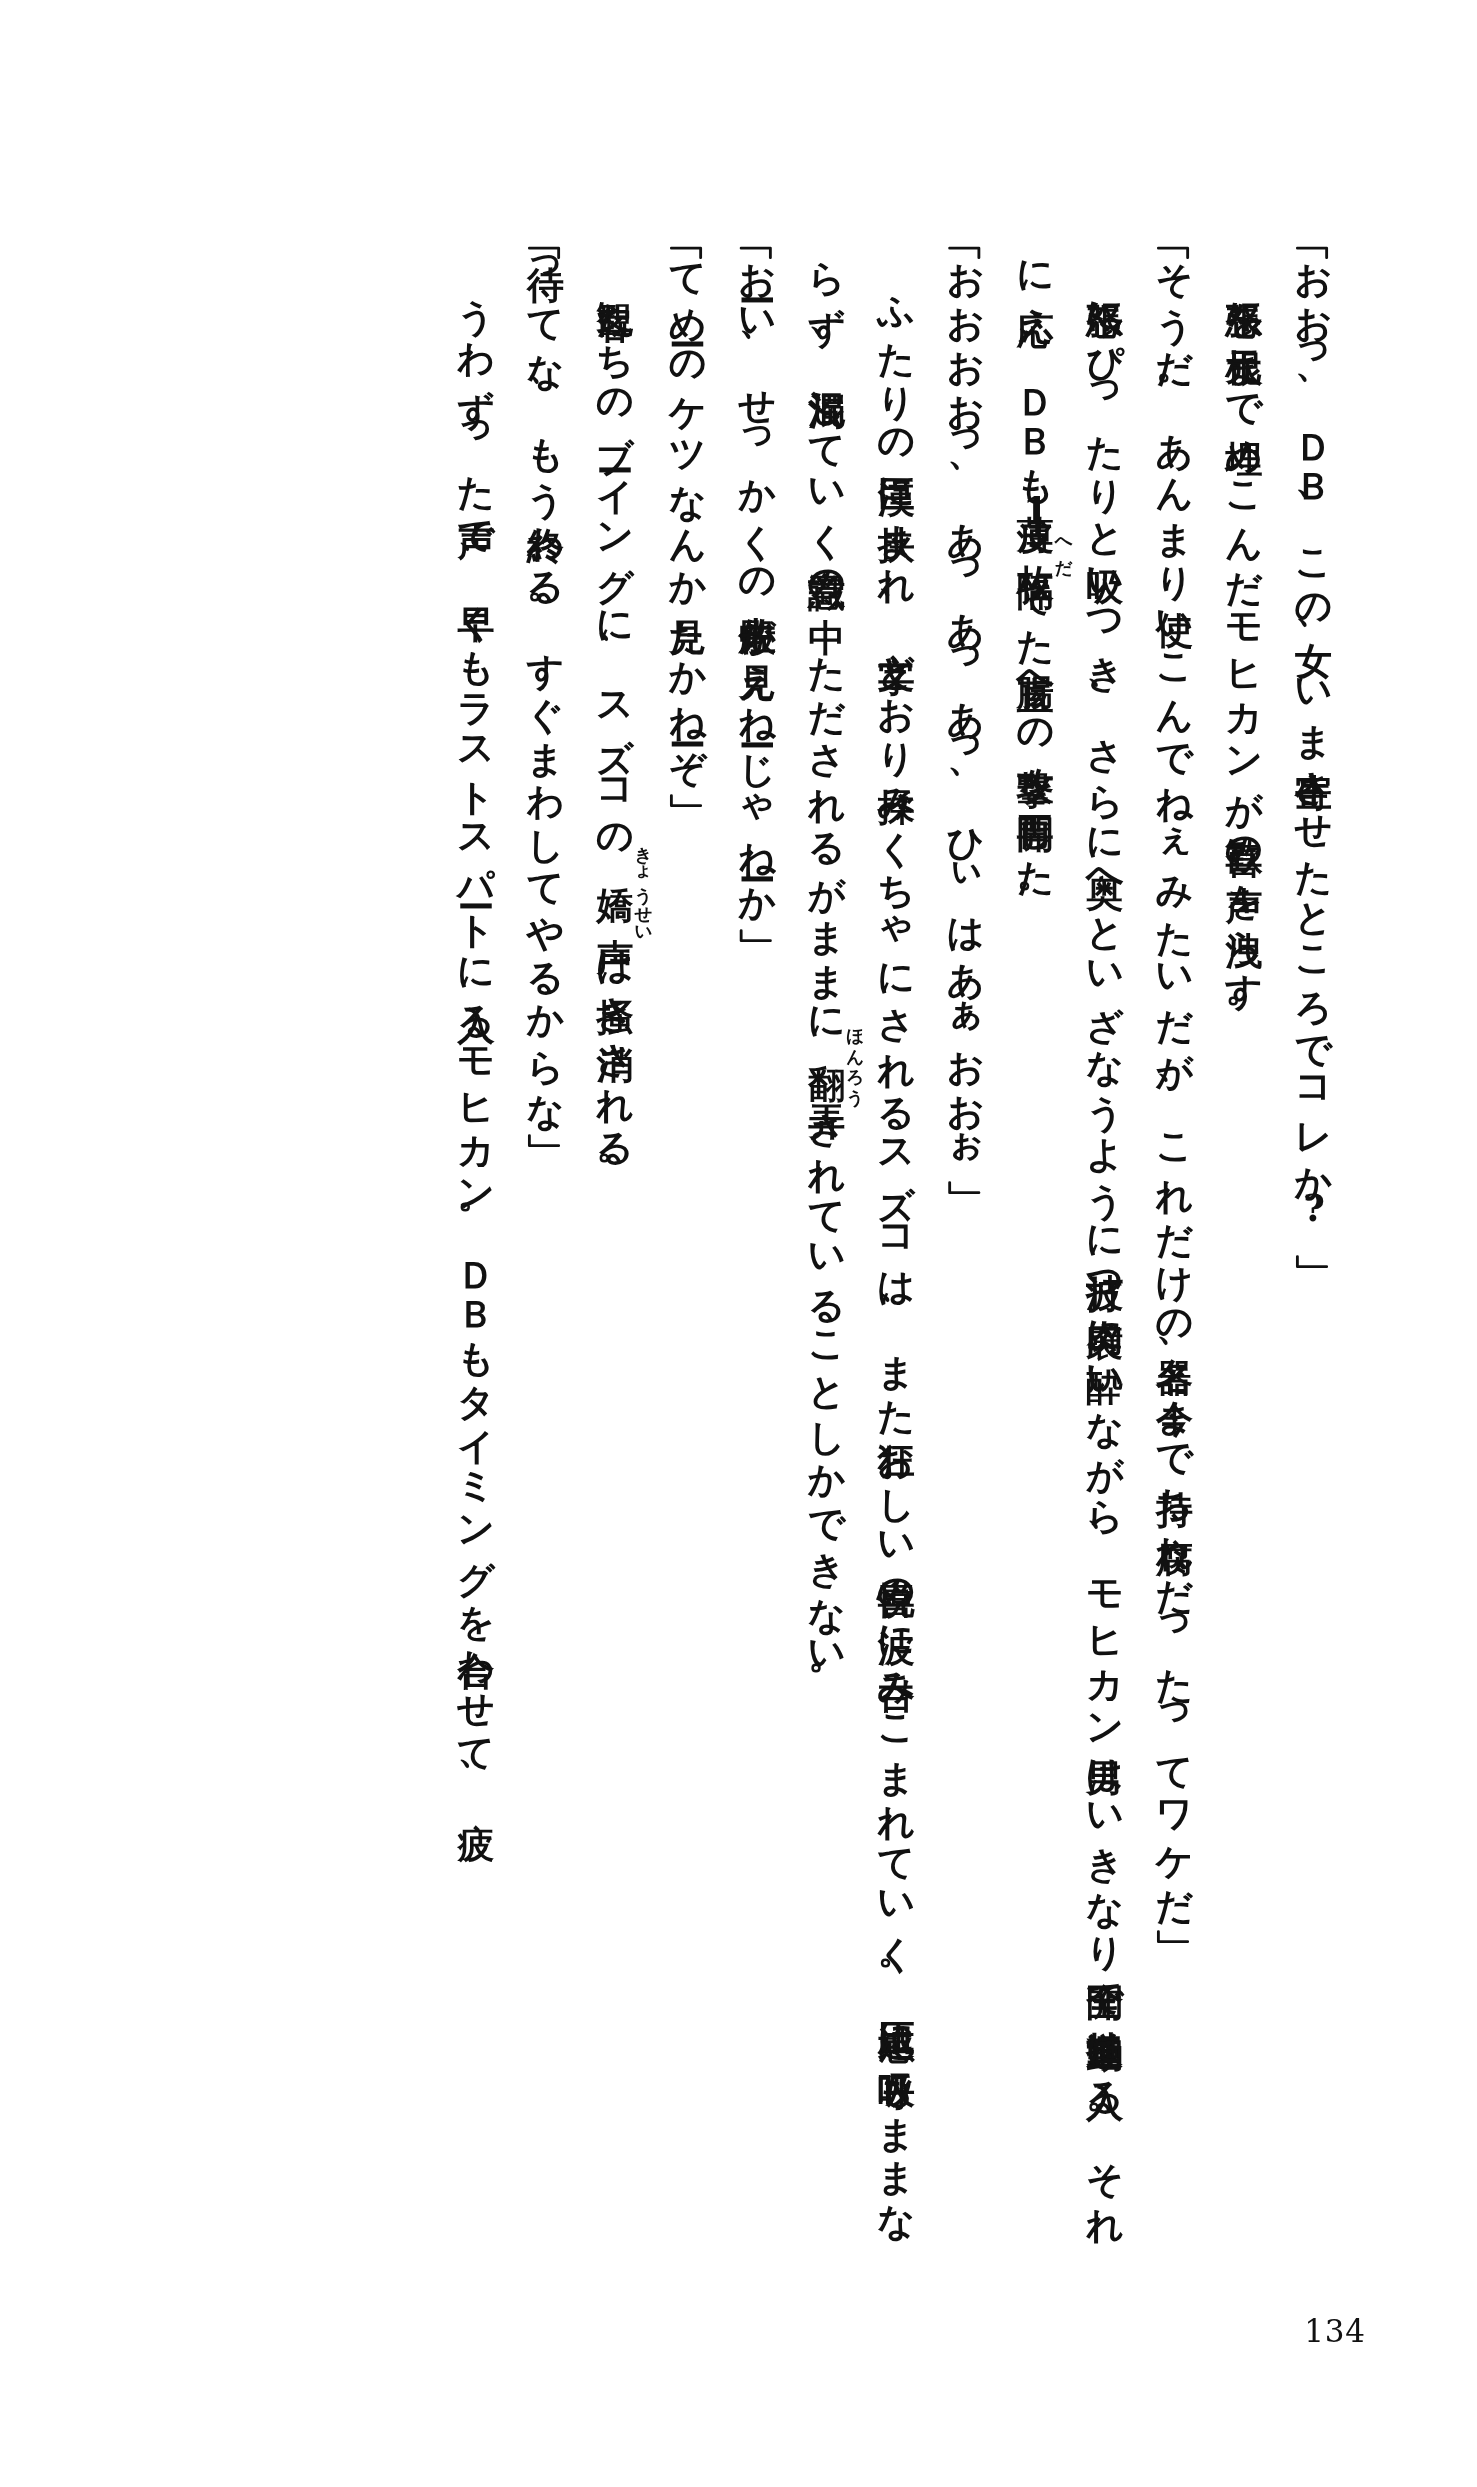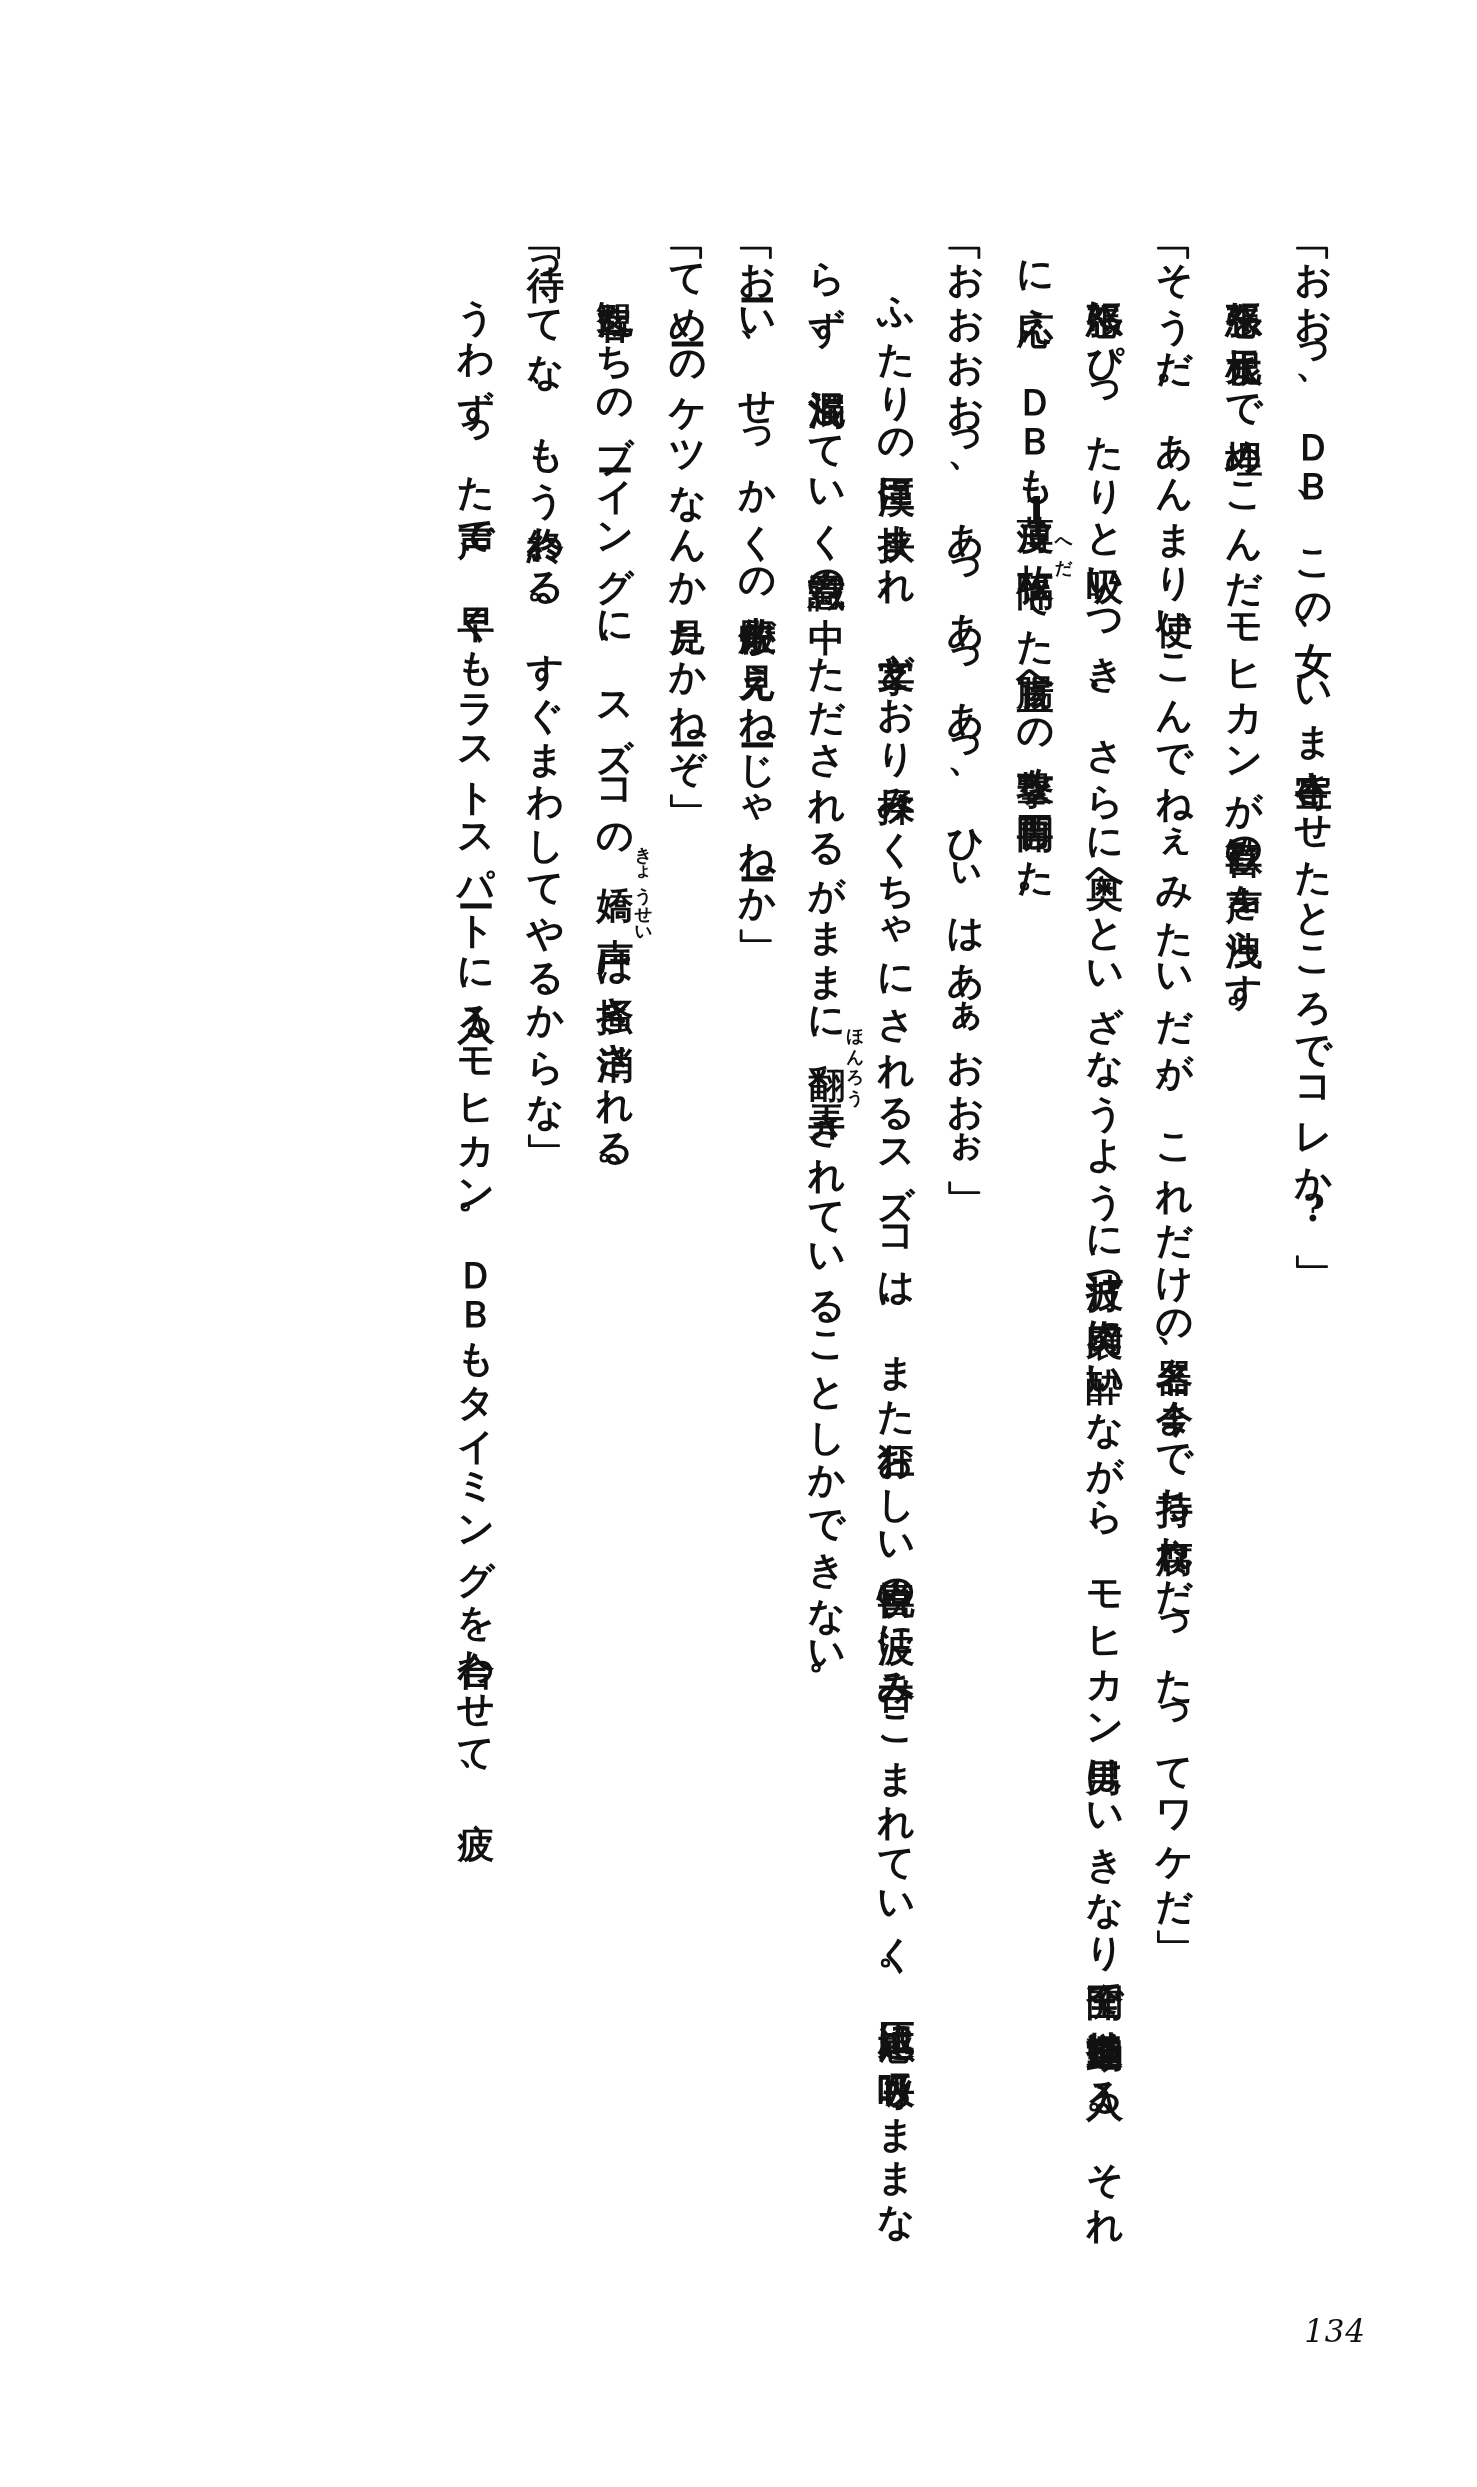--- a/index.html
+++ b/index.html
@@ -67,21 +67,20 @@
     font-weight: 600;
     line-height: 1.05;
   }
 
   
   #page-number {
     position: absolute;
     right: 111px;
     bottom: 138px;
     font-size: 31px;
-    font-style: italic;
     font-family: "DejaVu Serif", "Liberation Serif", serif;
     color: #111111;
     letter-spacing: 0.9px;
   }
 </style>
 </head>
 <body>
 
 <div id="page">
 

